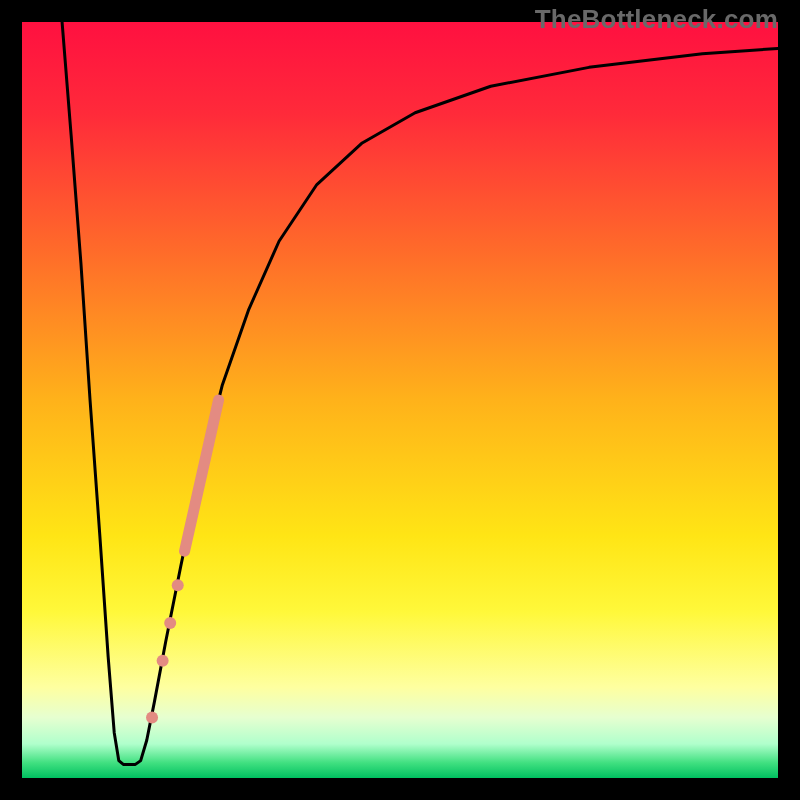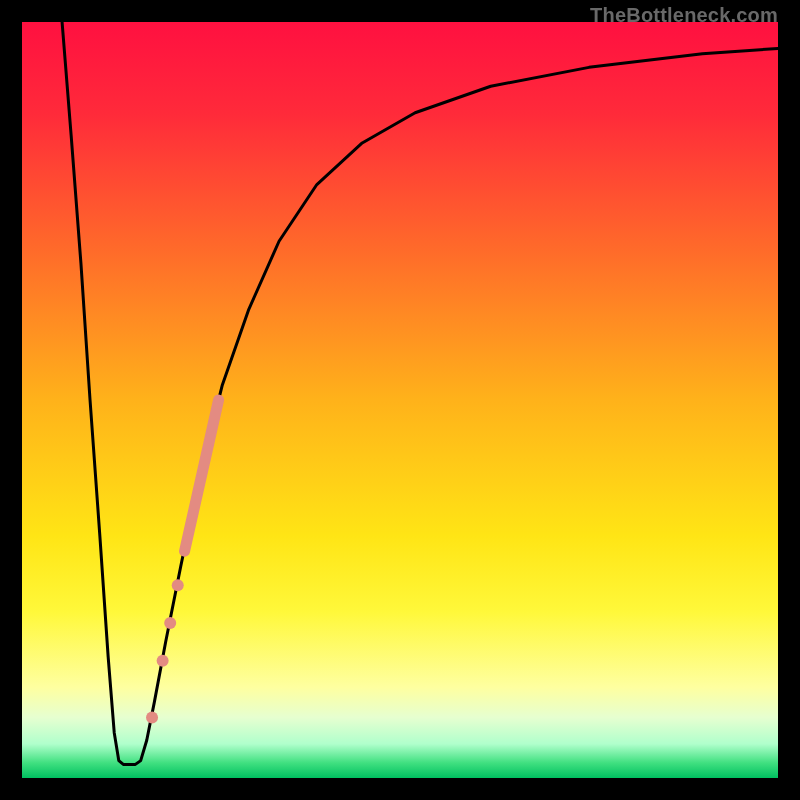--- a/index.html
+++ b/index.html
@@ -23,21 +23,21 @@
     left: 0;
     top: 0;
     width: 756px;
     height: 756px;
   }
   .watermark {
     position: absolute;
     top: 4px;
     right: 22px;
     font-family: Arial, Helvetica, sans-serif;
-    font-size: 20px;
+    font-size: 26px;
     font-weight: 600;
     color: #696969;
     letter-spacing: 0.2px;
   }
   svg { display: block; }
 </style>
 </head>
 <body>
 
 <div class="frame">

